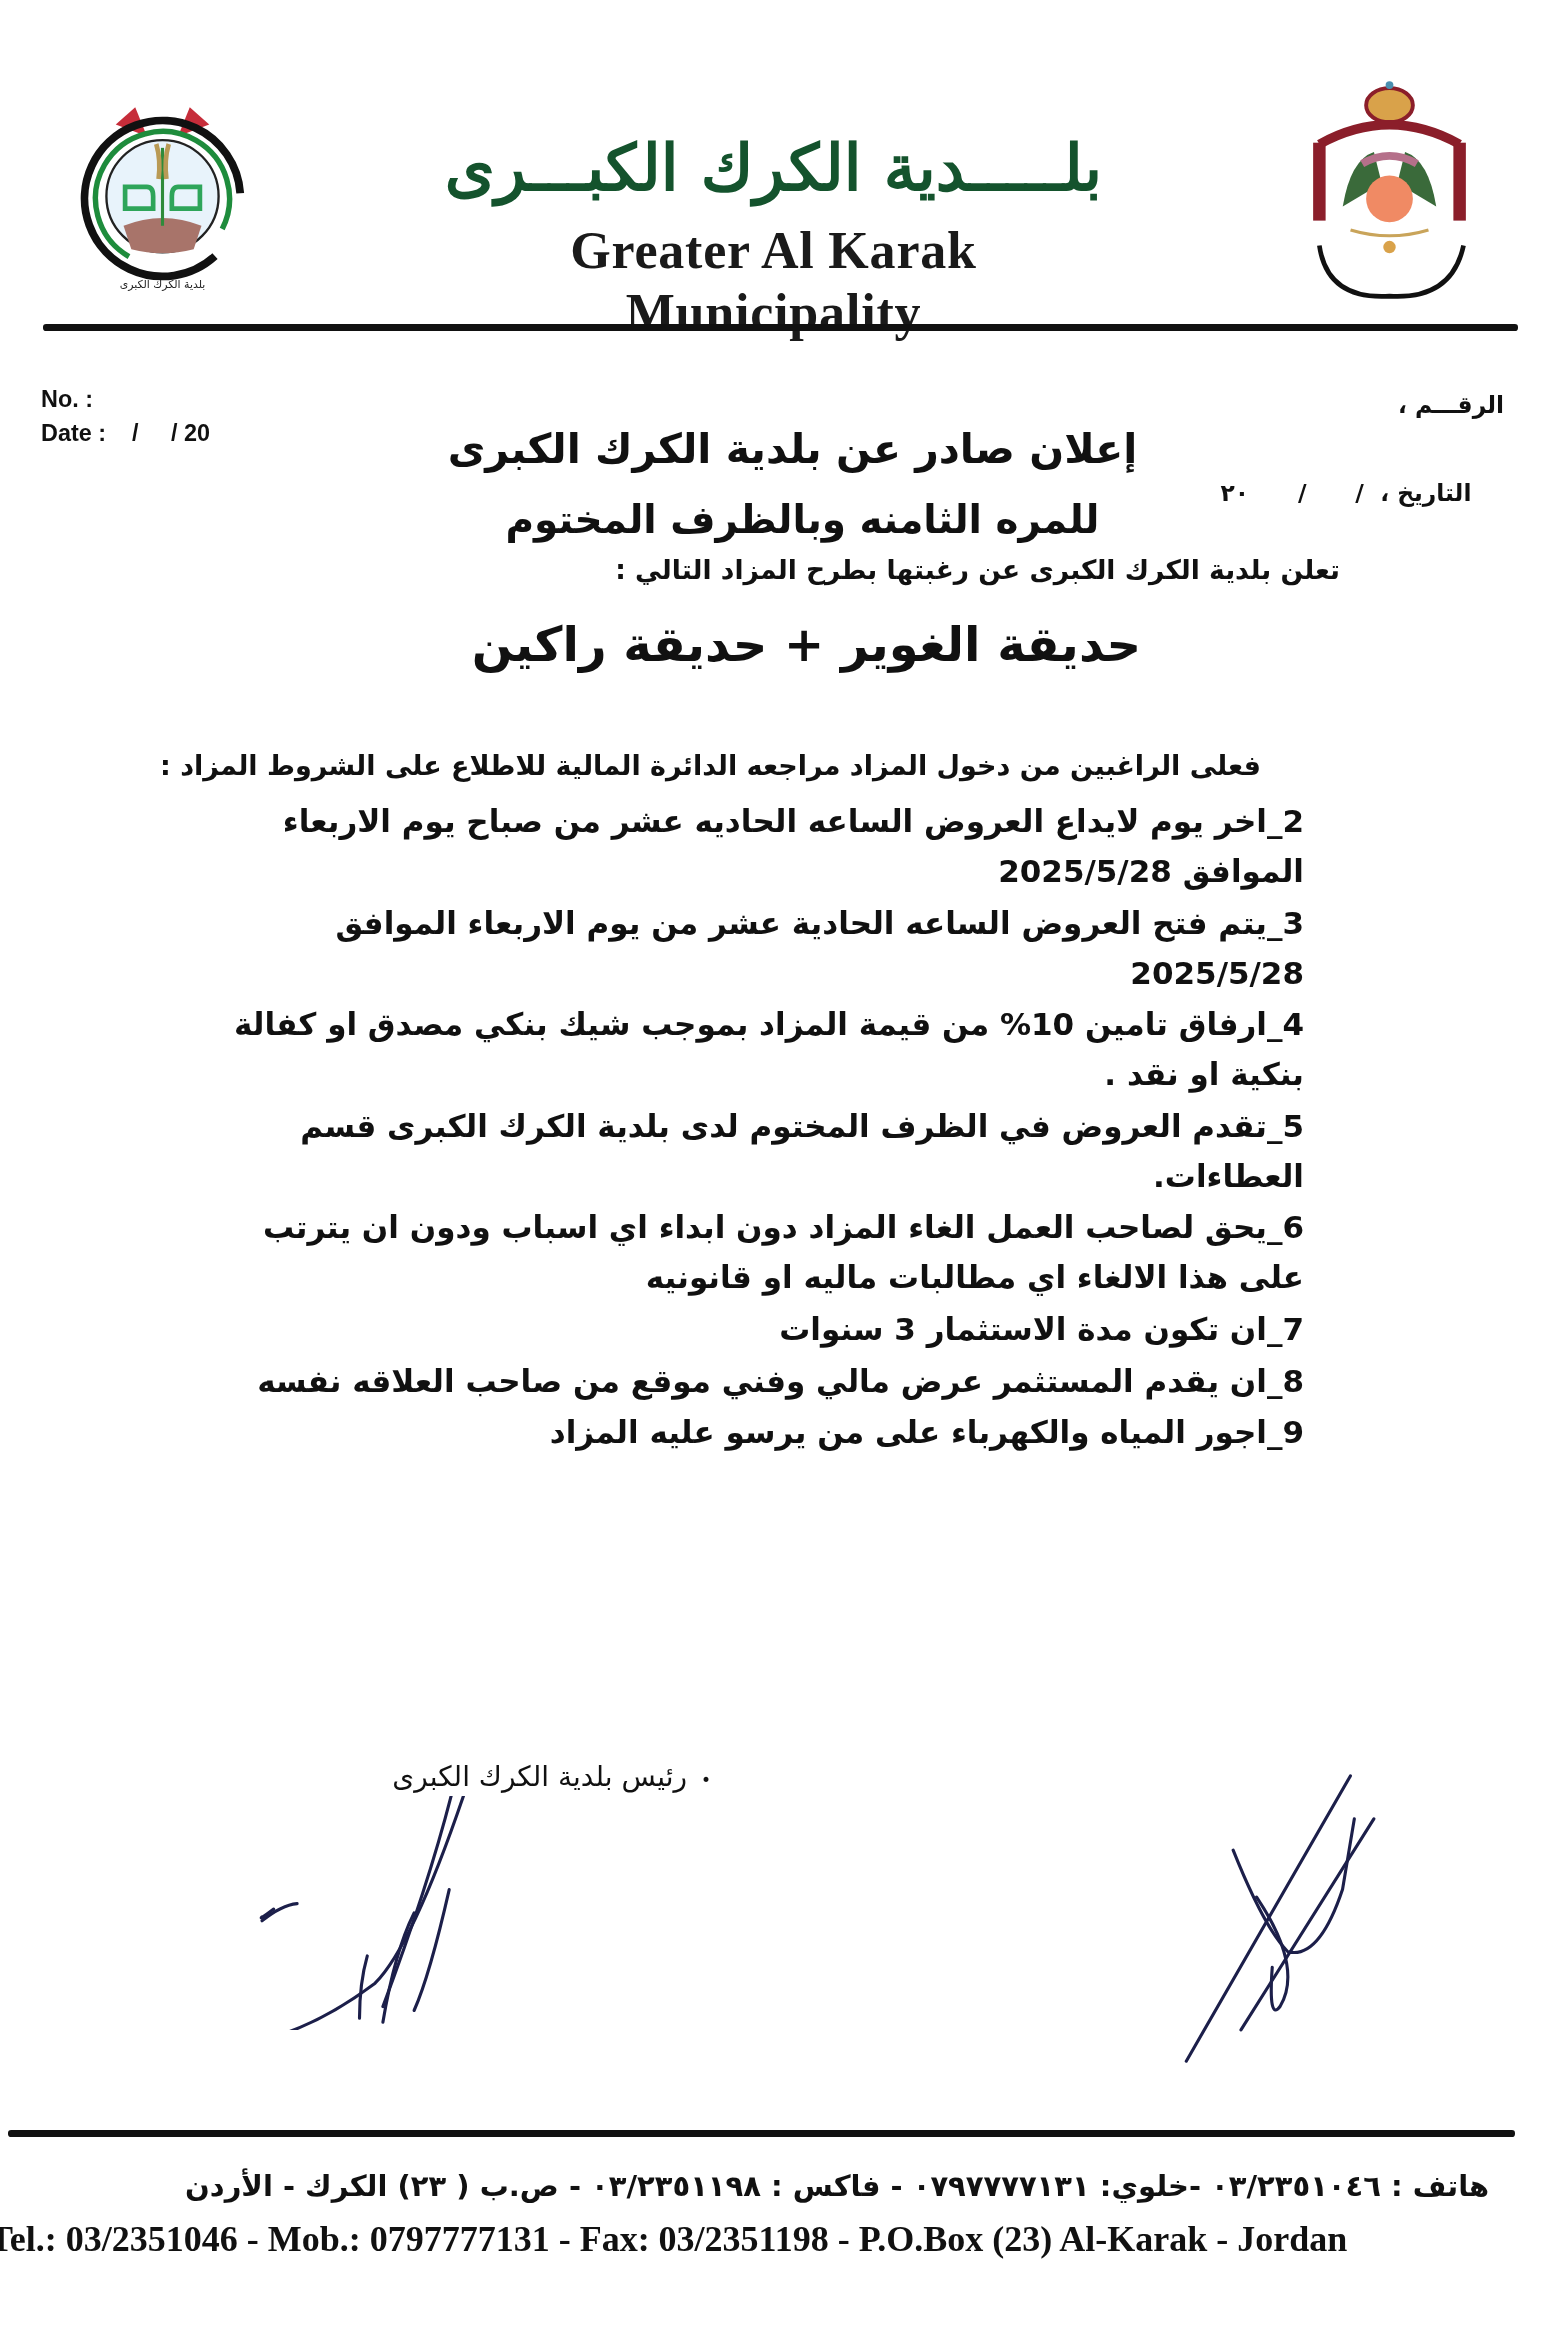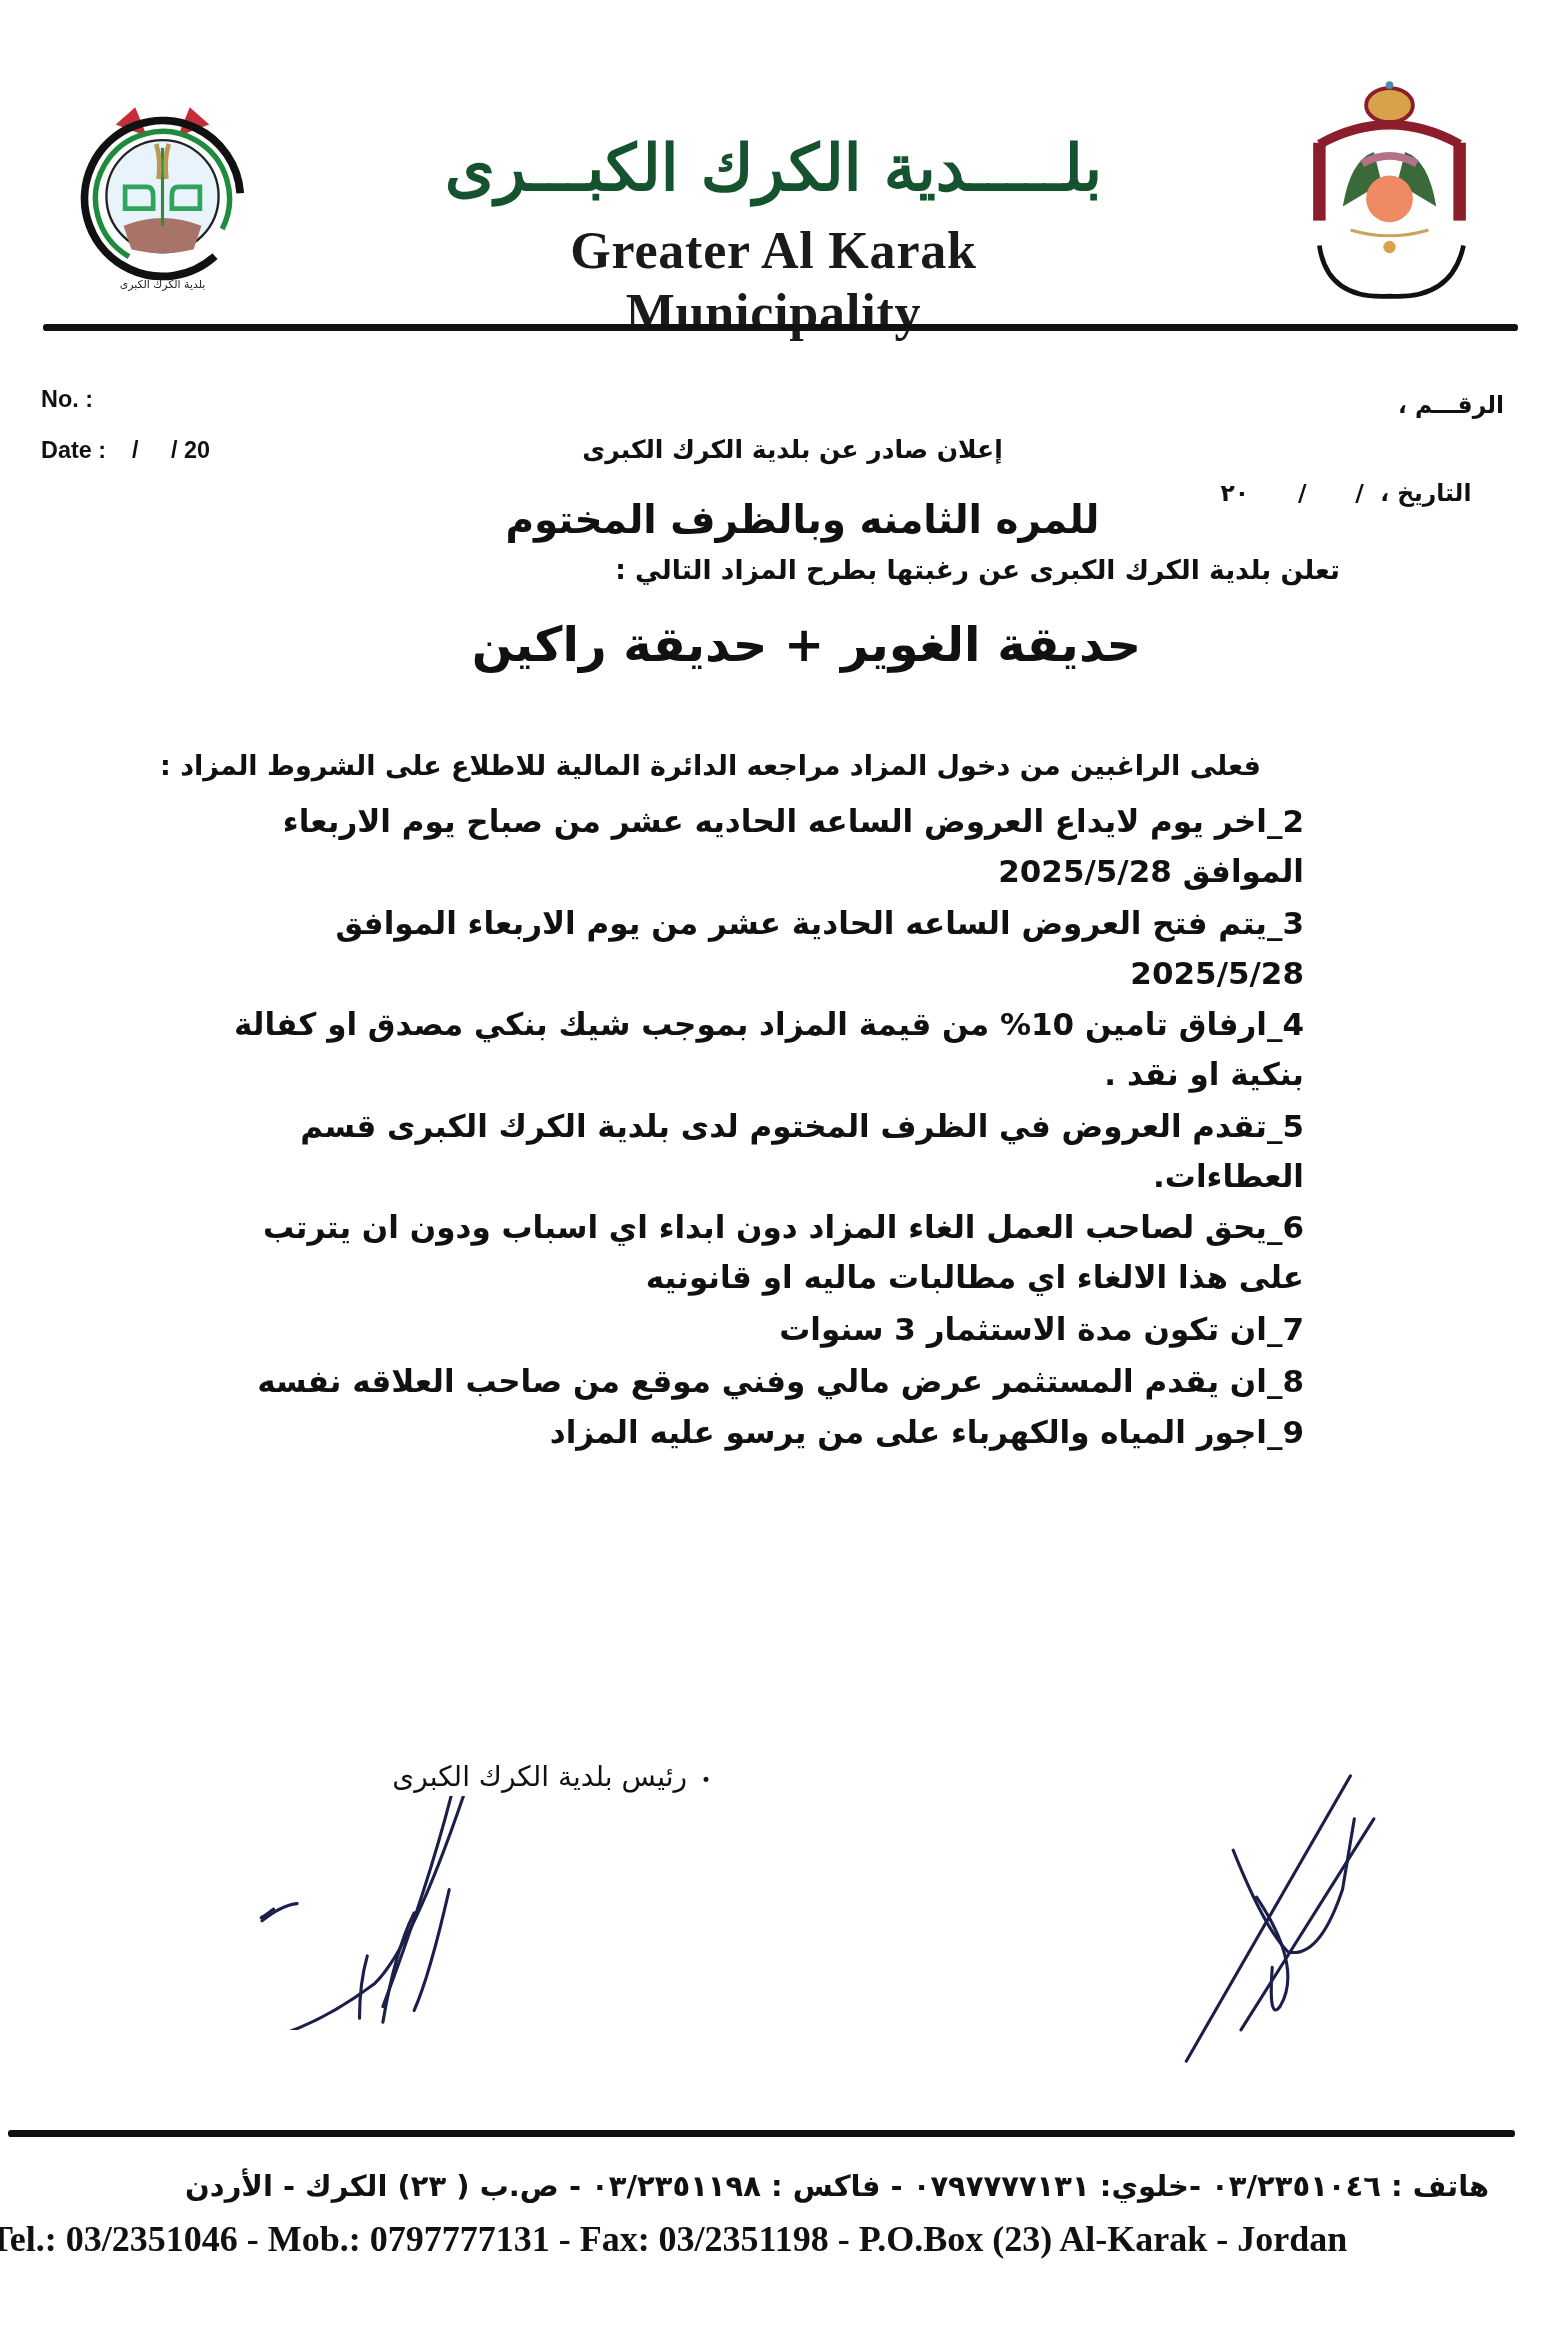--- a/index.html
+++ b/index.html
@@ -17,21 +17,21 @@
   .rule-top { left: 43px; top: 324px; width: 1475px; height: 7px; background: #111; border-radius: 3.1px; }
 
   
   .ref-en { left: 41px; top: 384px; font-family: "Liberation Sans", sans-serif; font-weight: bold; font-size: 23.4px; line-height: 31px; }
   .ref-en .row { display: flex; gap: 0; white-space: pre; }
   .ref-ar { right: 62px; top: 383px; direction: rtl; font-weight: bold; font-size: 23.4px; line-height: 44px; text-align: right; }
   .ref-ar .row { white-space: pre; }
 
   
   .center-block { left: 0; width: 1566px; text-align: center; direction: rtl; font-weight: bold; }
-  .h1 { top: 422px; font-size: 25px; line-height: 55px; padding-left: 19px; }
+  .h1 { top: 422px; font-size: 41px; line-height: 55px; padding-left: 19px; }
   .h2 { top: 492px; font-size: 39px; line-height: 55px; padding-left: 39px; }
   .intro { top: 550px; right: 226px; left: auto; width: auto; font-size: 26.5px; line-height: 39px; text-align: right; }
   .subject { top: 609px; font-size: 48px; line-height: 70px; padding-left: 47px; }
 
   
   .lead { top: 746px; right: 219px; width: 1187px; font-size: 27px; line-height: 39px; direction: rtl; text-align: left; font-weight: bold; }
   .conds { top: 796px; right: 262px; width: 1116px; direction: rtl; text-align: right; font-weight: bold; font-size: 31px; line-height: 50px; }
   .cond { margin-bottom: 1.6px; }
   .cond .num { direction: ltr; unicode-bidi: isolate; }
 
@@ -82,21 +82,21 @@
     <path d="M70 200 Q120 215 170 200" fill="none" stroke="#c9a45a" stroke-width="4"></path>
     <circle cx="120" cy="222" r="8" fill="#d9a24a"></circle>
     <path d="M30 220 Q40 290 120 285 Q200 290 215 220" fill="none" stroke="#111" stroke-width="6"></path>
   </svg>
 </div>
 
 <div class="abs rule-top"></div>
 
 <div class="abs ref-en">
   <div class="row">No. :</div>
-  <div class="row" style="margin-top:20px;">
+  <div class="row" style="margin-top:3px;">
     <span>Date :</span><span>    /     / 20</span>
   </div>
 </div>
 
 <div class="abs ref-ar">
   <div class="row">الرقـــم ،</div>
   <div class="row">
     <span>التاريخ ،</span><span>  /      /      ٢٠</span>
   </div>
 </div>

